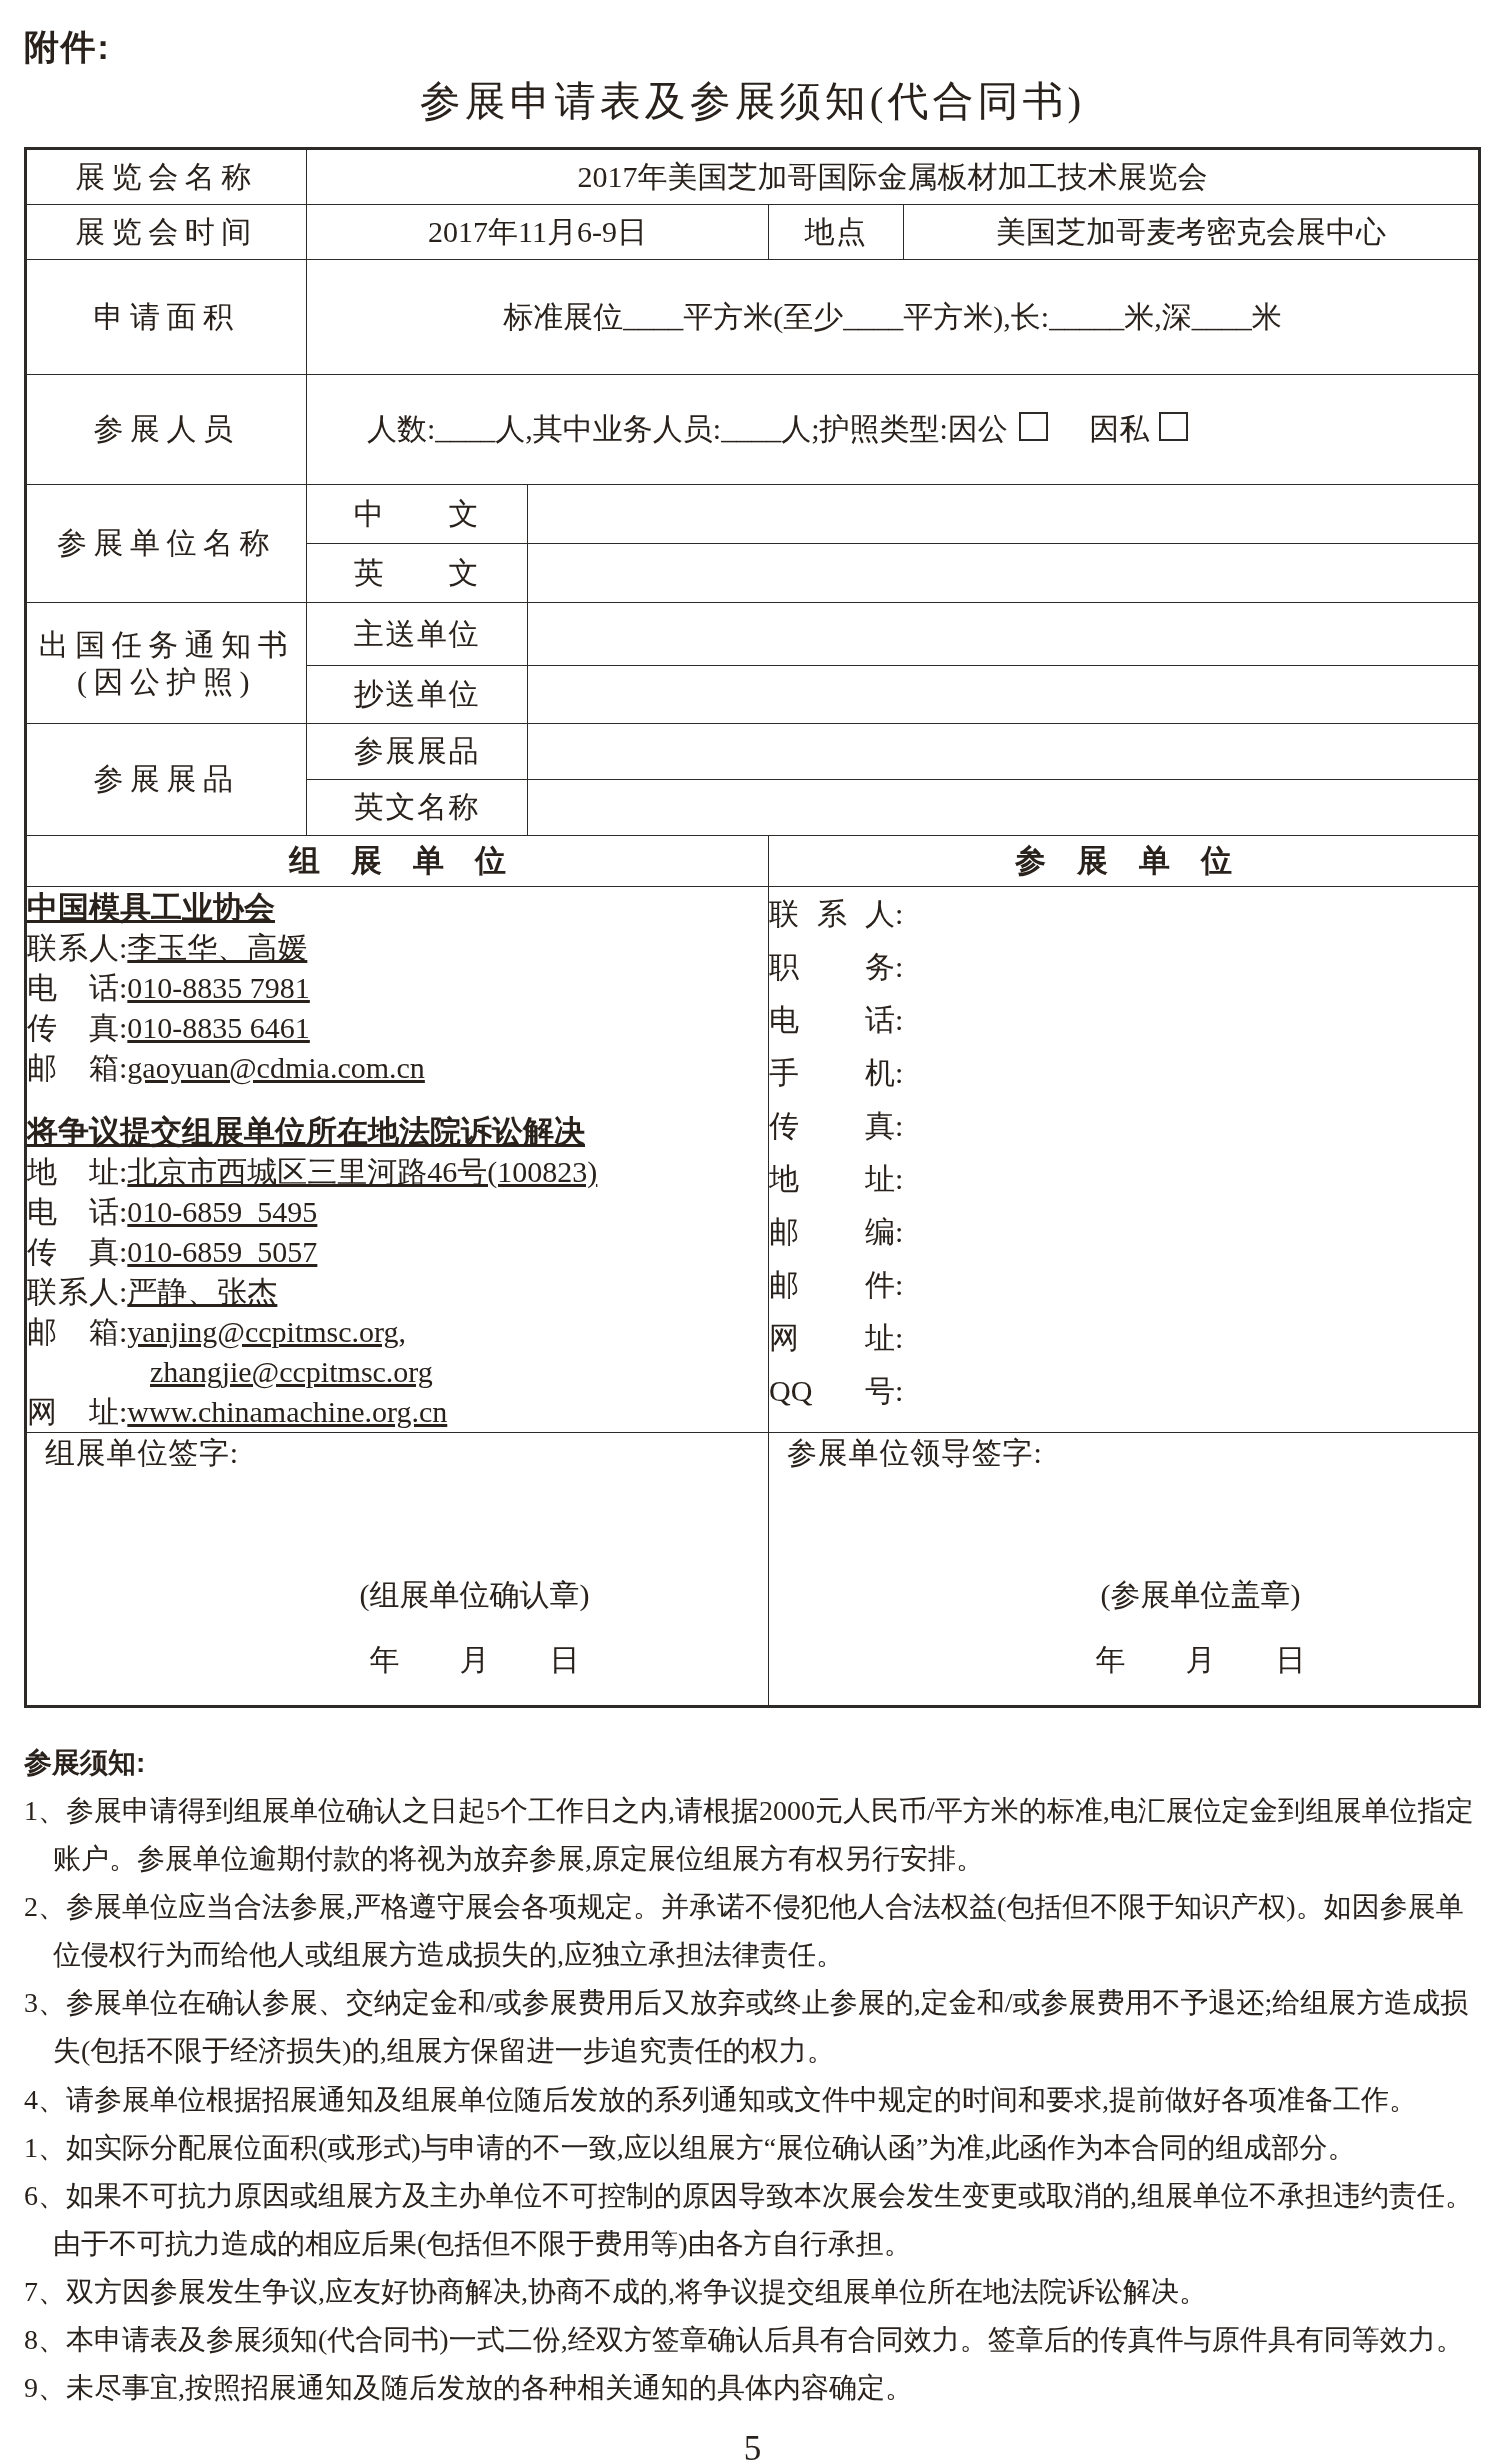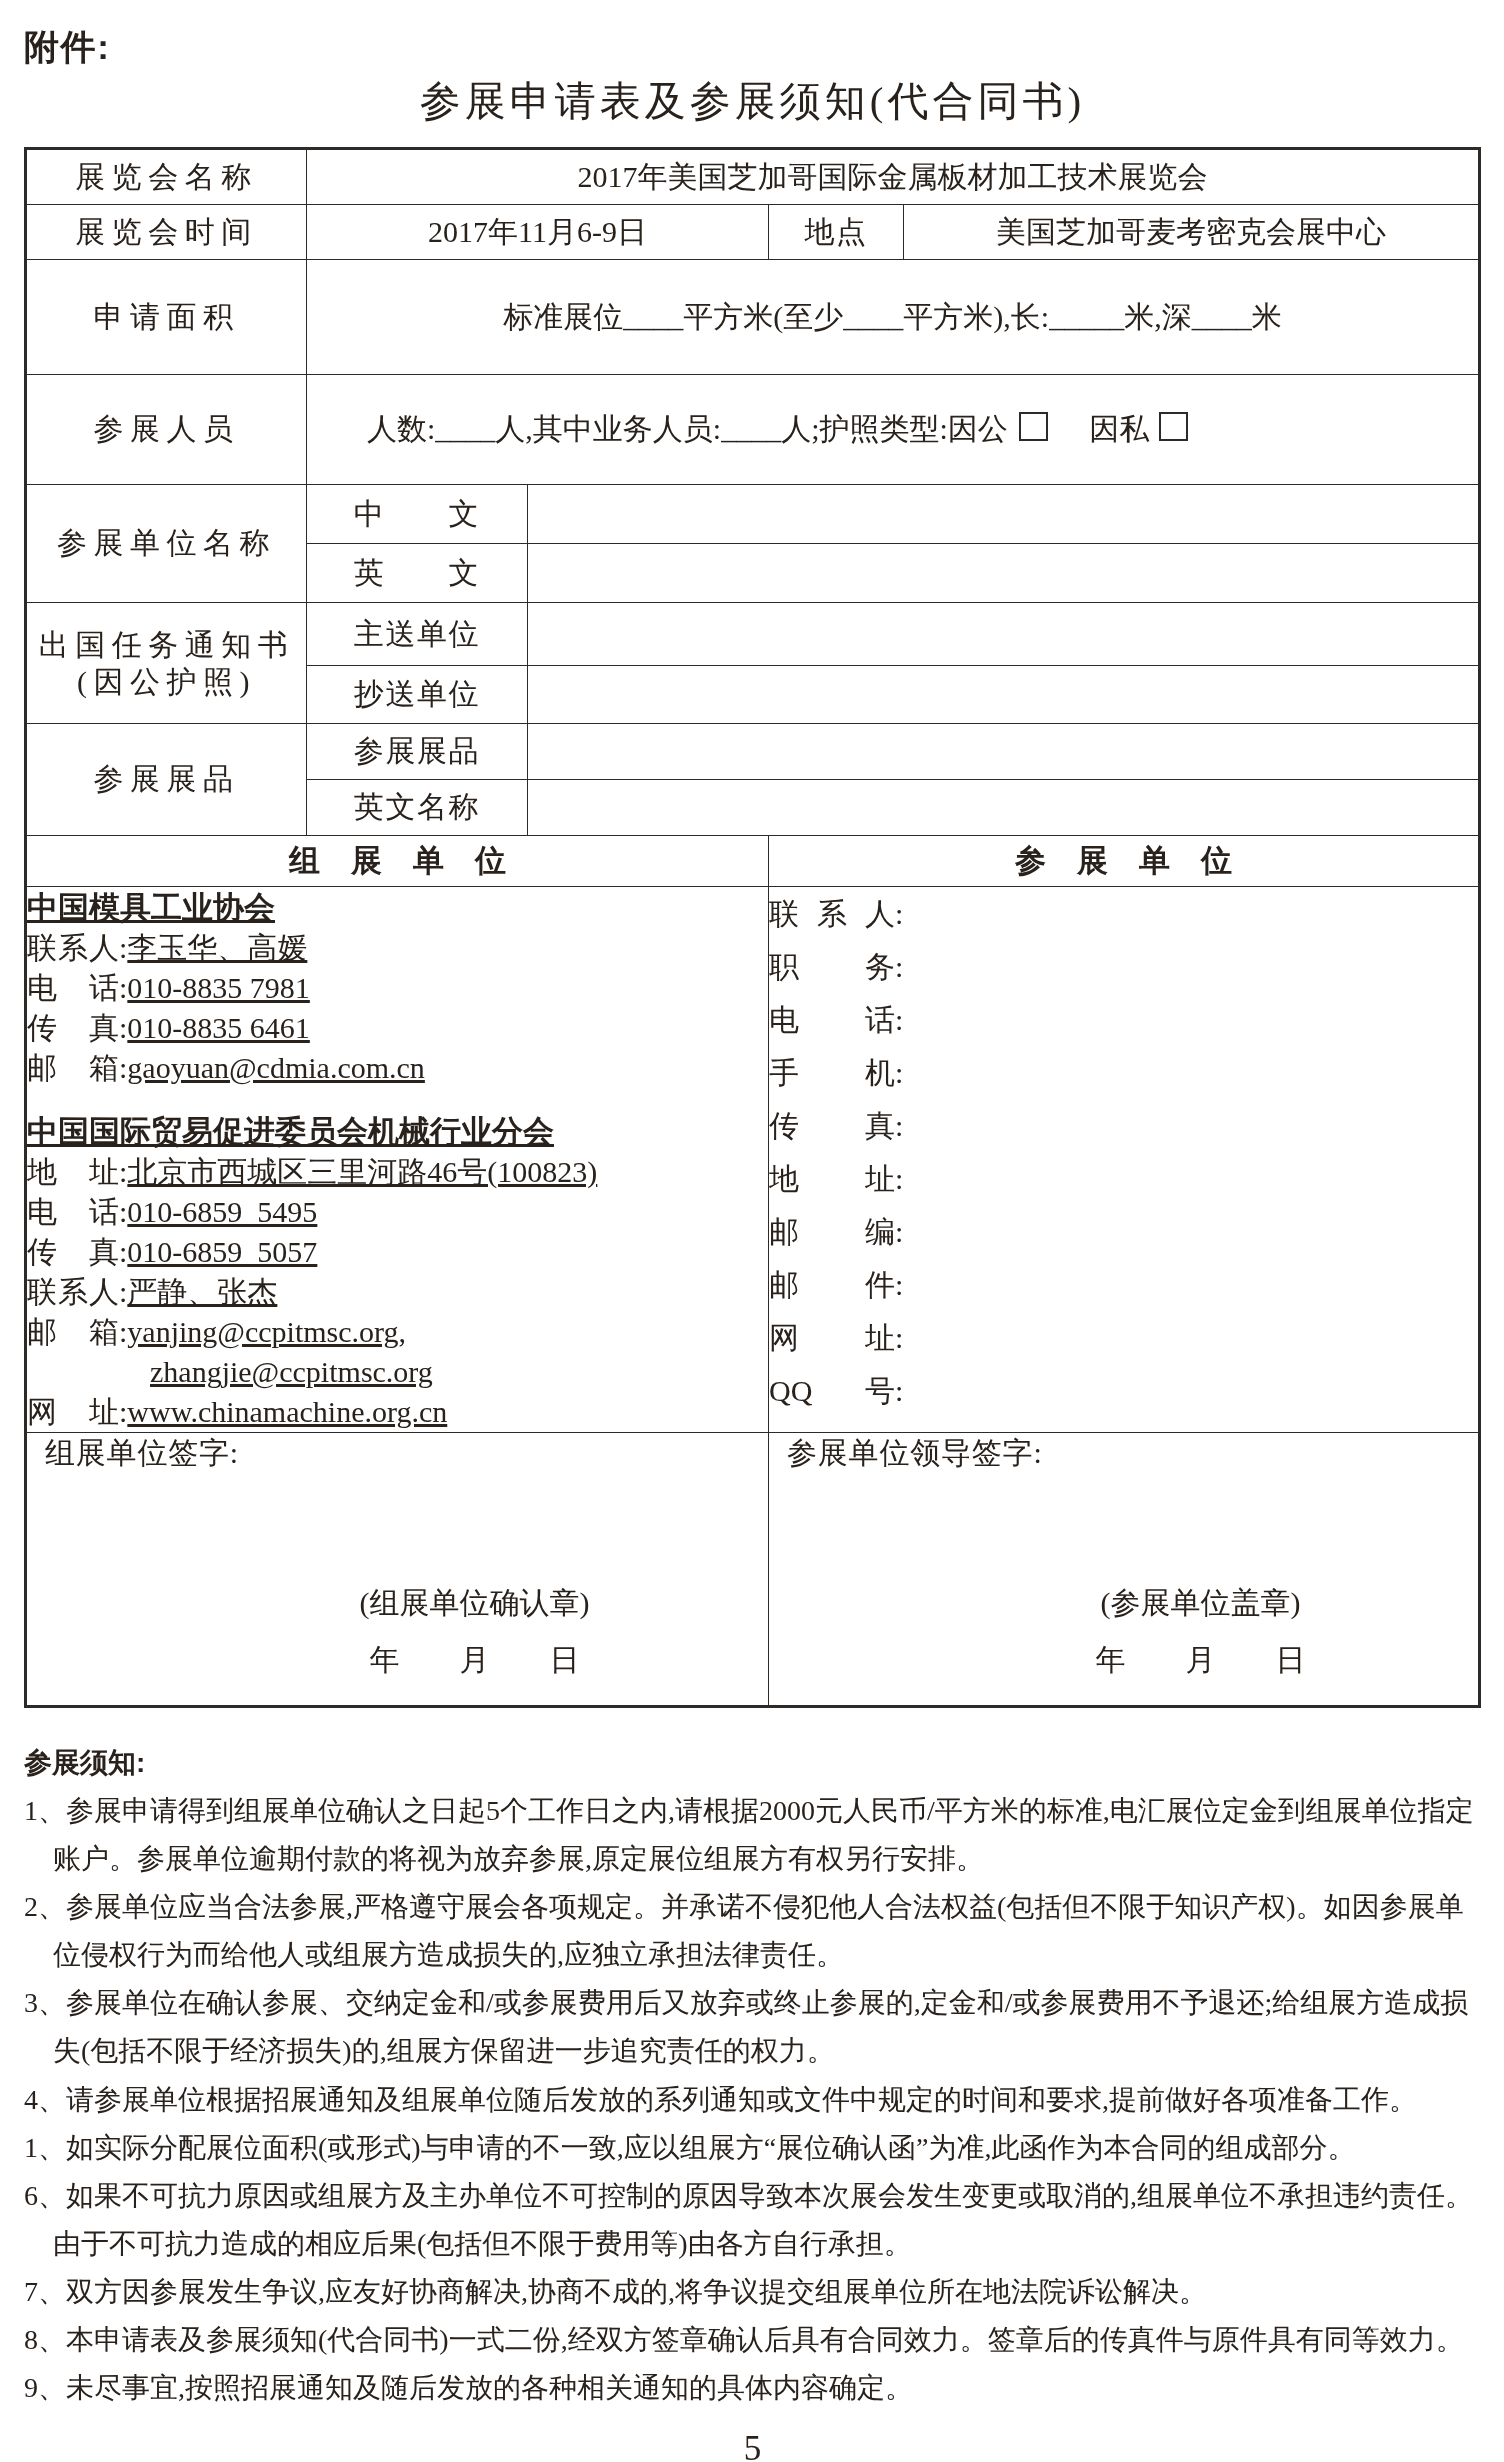--- a/index.html
+++ b/index.html
@@ -31,21 +31,21 @@
   .cline.cont{padding-left:123px;}
   .orggap{height:23px;}
   .jl{display:inline-block;width:92px;text-align:justify;text-align-last:justify;}
   .excell{padding:11.4px 8px 0 27.6px;}
   .eline{height:53px;line-height:53px;font-size:30px;}
   .jr{display:inline-block;width:126px;text-align:justify;text-align-last:justify;}
   .co{display:inline-block;}
   .val{white-space:pre-wrap;}
   .sigcell{position:relative;}
   .siglabel{position:absolute;top:0;left:18px;font-size:30px;letter-spacing:0.8px;}
-  .stampline{position:absolute;bottom:81px;left:0;right:0;text-align:center;
+  .stampline{position:absolute;bottom:89px;left:0;right:0;text-align:center;
         padding-left:154px;font-size:30px;}
   .dateline{position:absolute;bottom:24px;left:0;right:0;text-align:center;
         padding-left:154px;font-size:30px;}
   .cbx{display:inline-block;width:25px;height:25px;border:2.4px solid #2e2a27;
         vertical-align:-1.6px;margin:0 4.9px 0 11.4px;}
   .cbx.second{margin-left:9.7px;}
   .privlbl{margin-left:36px;}
   .notes{margin-top:31px;width:1459px;}
   .notes-title{font-family:"Liberation Sans","DejaVu Sans",sans-serif;font-weight:bold;
         font-size:28px;line-height:1.7;}
@@ -133,21 +133,21 @@
     </tr>
 
     <tr class="contacts">
       <td colspan="3" class="orgcell">
         <div class="orgname">中国模具工业协会</div>
         <div class="cline"><span class="jl">联系人</span><span class="co">:</span><span class="val">李玉华、高媛</span></div>
         <div class="cline"><span class="jl">电话</span><span class="co">:</span><span class="val">010-8835 7981</span></div>
         <div class="cline"><span class="jl">传真</span><span class="co">:</span><span class="val">010-8835 6461</span></div>
         <div class="cline"><span class="jl">邮箱</span><span class="co">:</span><span class="val">gaoyuan@cdmia.com.cn</span></div>
         <div class="orggap"></div>
-        <div class="orgname">中国国际贸易促进委员会机械行业分会</div>
+        <div class="orgname">将争议提交组展单位所在地法院诉讼解决</div>
         <div class="cline"><span class="jl">地址</span><span class="co">:</span><span class="val">北京市西城区三里河路46号(100823)</span></div>
         <div class="cline"><span class="jl">电话</span><span class="co">:</span><span class="val">010-6859  5495</span></div>
         <div class="cline"><span class="jl">传真</span><span class="co">:</span><span class="val">010-6859  5057</span></div>
         <div class="cline"><span class="jl">联系人</span><span class="co">:</span><span class="val">严静、张杰</span></div>
         <div class="cline"><span class="jl">邮箱</span><span class="co">:</span><span class="val">yanjing@ccpitmsc.org,</span></div>
         <div class="cline cont"><span class="val">zhangjie@ccpitmsc.org</span></div>
         <div class="cline"><span class="jl">网址</span><span class="co">:</span><span class="val">www.chinamachine.org.cn</span></div>
       </td>
 
       <td colspan="2" class="excell">

